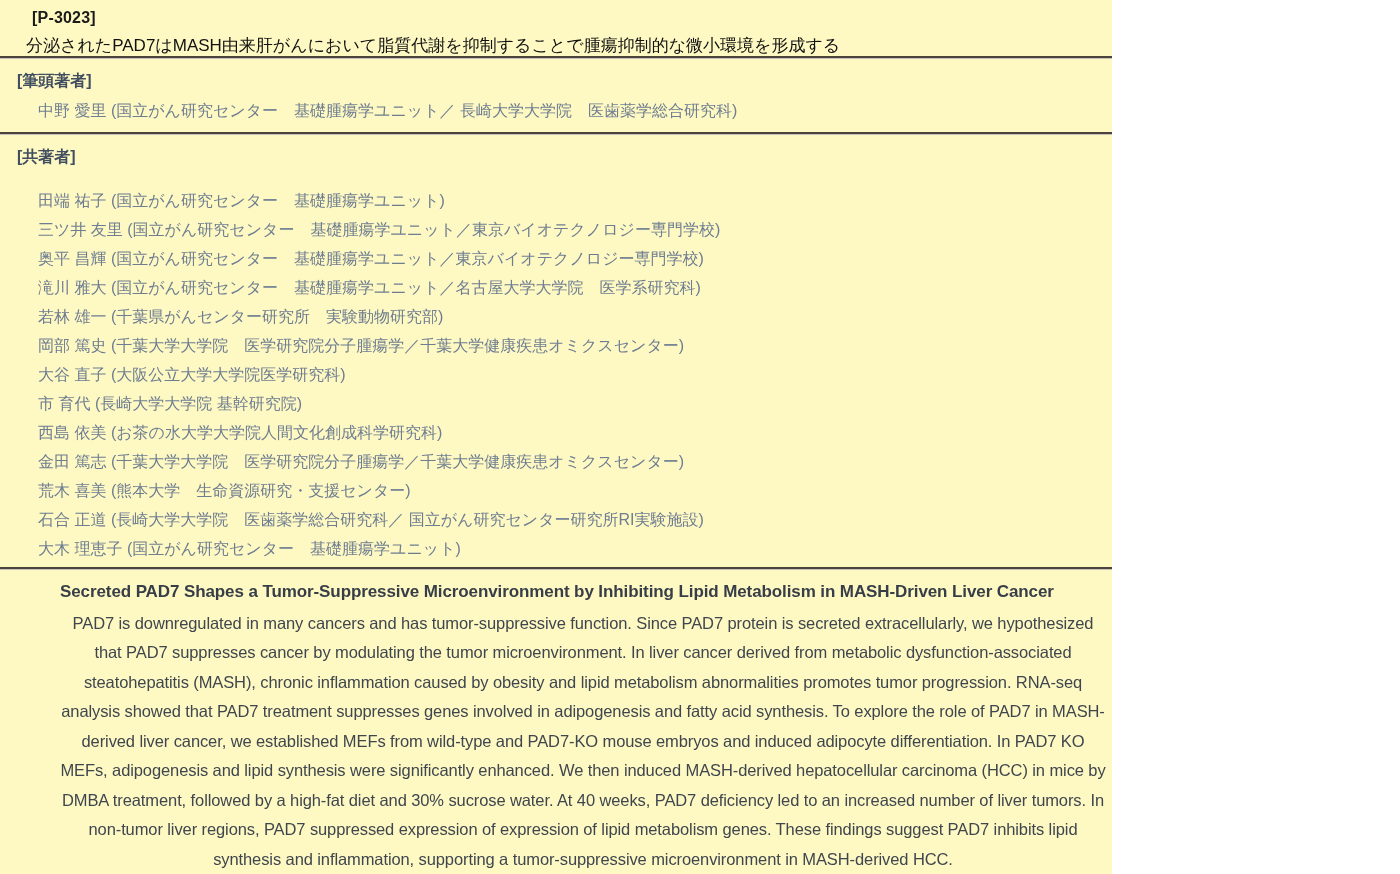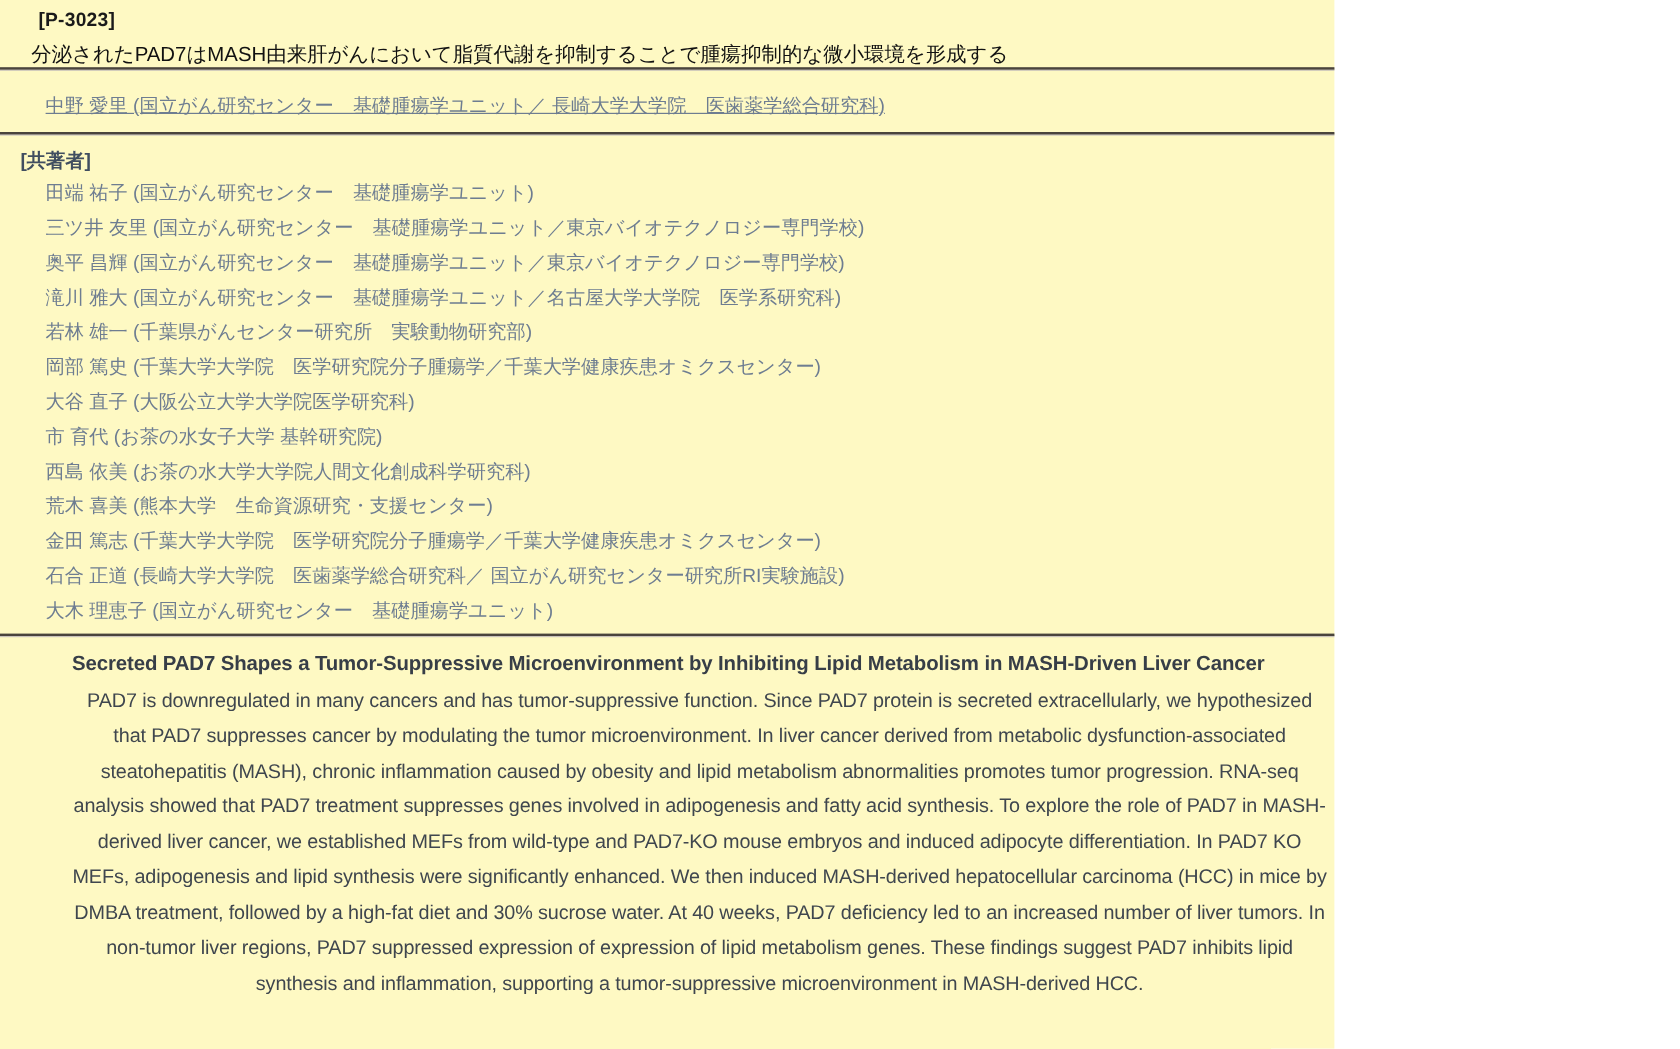--- a/index.html
+++ b/index.html
@@ -48,22 +48,22 @@
     color: #414e60;
     line-height: 1.3;
   }
   .author-line {
     margin-left: 38px;
     font-size: 16px;
     color: #6e7d91;
     line-height: 29px;
     white-space: nowrap;
   }
-  .first-author-block .author-line { margin-top: 16px; margin-bottom: 7px; text-decoration: underline; }
-  .co-author-list { margin-top: 1px; margin-bottom: 4px; }
+  .first-author-block .author-line { margin-top: 4px; margin-bottom: 7px; }
+  .co-author-list { margin-top: 18px; margin-bottom: 4px; }
   .abstract-block { padding: 0 6px 20px 20px; margin-left: 40px; }
   .en-title {
     margin-top: 12px;
     font-size: 17px;
     font-weight: 700;
     color: #373e47;
     line-height: 1.35;
     letter-spacing: -0.1px;
   }
   .abstract-body {
@@ -81,39 +81,40 @@
 <div class="page">
 
   <div class="title-block">
     <div class="paper-number">[P-3023]</div>
     <h1 class="jp-title">分泌されたPAD7はMASH由来肝がんにおいて脂質代謝を抑制することで腫瘍抑制的な微小環境を形成する</h1>
   </div>
 
   <hr class="divider hr-1">
 
   <section class="first-author-block">
+    <div class="section-label">[筆頭著者]</div>
     <div class="author-line">中野 愛里 (国立がん研究センター　基礎腫瘍学ユニット／ 長崎大学大学院　医歯薬学総合研究科)</div>
   </section>
 
   <hr class="divider hr-2">
 
   <section class="co-author-block">
     <div class="section-label">[共著者]</div>
     <div class="co-author-list">
       <div class="author-line">田端 祐子 (国立がん研究センター　基礎腫瘍学ユニット)</div>
       <div class="author-line">三ツ井 友里 (国立がん研究センター　基礎腫瘍学ユニット／東京バイオテクノロジー専門学校)</div>
       <div class="author-line">奥平 昌輝 (国立がん研究センター　基礎腫瘍学ユニット／東京バイオテクノロジー専門学校)</div>
       <div class="author-line">滝川 雅大 (国立がん研究センター　基礎腫瘍学ユニット／名古屋大学大学院　医学系研究科)</div>
       <div class="author-line">若林 雄一 (千葉県がんセンター研究所　実験動物研究部)</div>
       <div class="author-line">岡部 篤史 (千葉大学大学院　医学研究院分子腫瘍学／千葉大学健康疾患オミクスセンター)</div>
       <div class="author-line">大谷 直子 (大阪公立大学大学院医学研究科)</div>
-      <div class="author-line">市 育代 (お茶の水女子大学 基幹研究院)</div>
+      <div class="author-line">市 育代 (長崎大学大学院 基幹研究院)</div>
       <div class="author-line">西島 依美 (お茶の水大学大学院人間文化創成科学研究科)</div>
+      <div class="author-line">金田 篤志 (千葉大学大学院　医学研究院分子腫瘍学／千葉大学健康疾患オミクスセンター)</div>
       <div class="author-line">荒木 喜美 (熊本大学　生命資源研究・支援センター)</div>
-      <div class="author-line">金田 篤志 (千葉大学大学院　医学研究院分子腫瘍学／千葉大学健康疾患オミクスセンター)</div>
       <div class="author-line">石合 正道 (長崎大学大学院　医歯薬学総合研究科／ 国立がん研究センター研究所RI実験施設)</div>
       <div class="author-line">大木 理恵子 (国立がん研究センター　基礎腫瘍学ユニット)</div>
     </div>
   </section>
 
   <hr class="divider hr-3">
 
   <section class="abstract-block">
     <h2 class="en-title">Secreted PAD7 Shapes a Tumor-Suppressive Microenvironment by Inhibiting Lipid Metabolism in MASH-Driven Liver Cancer</h2>
     <p class="abstract-body">PAD7 is downregulated in many cancers and has tumor-suppressive function. Since PAD7 protein is secreted extracellularly, we hypothesized that PAD7 suppresses cancer by modulating the tumor microenvironment. In liver cancer derived from metabolic dysfunction-associated steatohepatitis (MASH), chronic inflammation caused by obesity and lipid metabolism abnormalities promotes tumor progression. RNA-seq analysis showed that PAD7 treatment suppresses genes involved in adipogenesis and fatty acid synthesis. To explore the role of PAD7 in MASH-derived liver cancer, we established MEFs from wild-type and PAD7-KO mouse embryos and induced adipocyte differentiation. In PAD7 KO MEFs, adipogenesis and lipid synthesis were significantly enhanced. We then induced MASH-derived hepatocellular carcinoma (HCC) in mice by DMBA treatment, followed by a high-fat diet and 30% sucrose water. At 40 weeks, PAD7 deficiency led to an increased number of liver tumors. In non-tumor liver regions, PAD7 suppressed expression of expression of lipid metabolism genes. These findings suggest PAD7 inhibits lipid synthesis and inflammation, supporting a tumor-suppressive microenvironment in MASH-derived HCC.</p>

